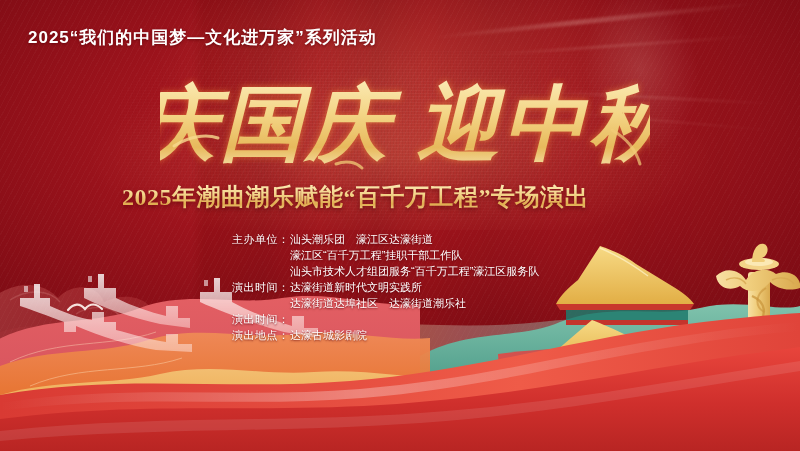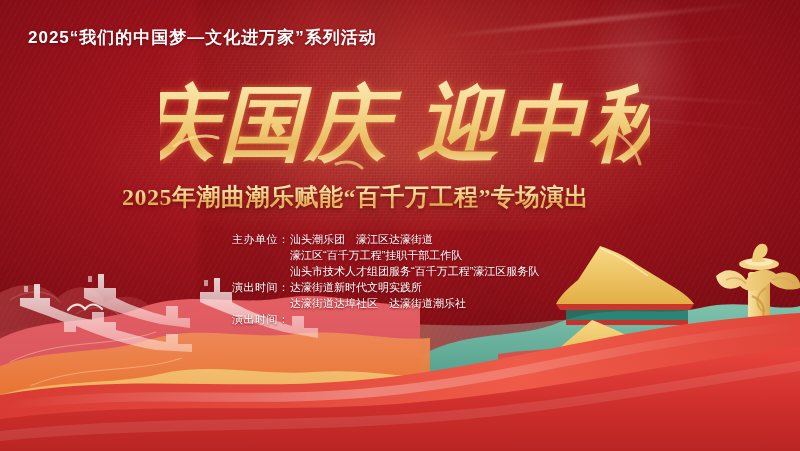--- a/index.html
+++ b/index.html
@@ -408,15 +408,21 @@
     <div class="drow">
       <div class="dlabel">演出时间：</div>
       <div class="dvals">
         <div class="dval">达濠街道新时代文明实践所</div>
         <div class="dval">达濠街道达埠社区　达濠街道潮乐社</div>
       </div>
     </div>
     <div class="drow">
       <div class="dlabel">演出时间：</div>
     </div>
+    <div class="drow">
+      <div class="dlabel">演出地点：</div>
+      <div class="dvals">
+        <div class="dval">达濠古城影剧院</div>
+      </div>
+    </div>
   </div>
 
 </div>
 
 </body></html>

